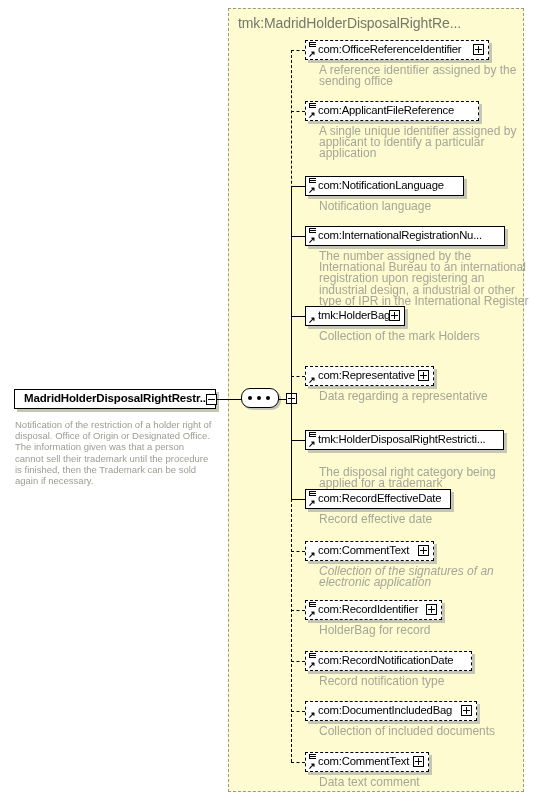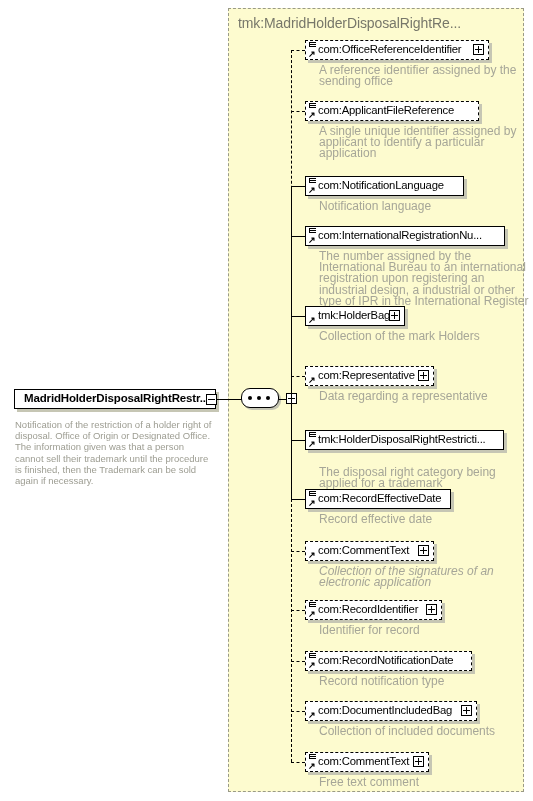--- a/index.html
+++ b/index.html
@@ -395,21 +395,21 @@
 <div class="node optional" style="left:305px; top:600px; width:143px;">
   <div class="box" style="width:137px;"></div>
   <div class="attr-icon">
       <span></span>
       <span></span>
       <span></span>
     </div>
   <div class="arrow-icon">↗</div>
   <div class="label">com:RecordIdentifier</div>
   <div class="expand" style="left:121px;"></div>
-  <div class="desc" style="top:25px;">Identifier for record</div>
+  <div class="desc" style="top:25px;">HolderBag for record</div>
 </div>
 
 <div class="node optional" style="left:305px; top:651px; width:173px;">
   <div class="box" style="width:167px;"></div>
   <div class="attr-icon">
       <span></span>
       <span></span>
       <span></span>
     </div>
   <div class="arrow-icon">↗</div>
@@ -428,14 +428,14 @@
 <div class="node optional" style="left:305px; top:752px; width:130px;">
   <div class="box" style="width:124px;"></div>
   <div class="attr-icon">
       <span></span>
       <span></span>
       <span></span>
     </div>
   <div class="arrow-icon">↗</div>
   <div class="label">com:CommentText</div>
   <div class="expand" style="left:108px;"></div>
-  <div class="desc" style="top:25px;">Free text comment</div>
+  <div class="desc" style="top:25px;">Data text comment</div>
 </div>
 
 </body></html>

